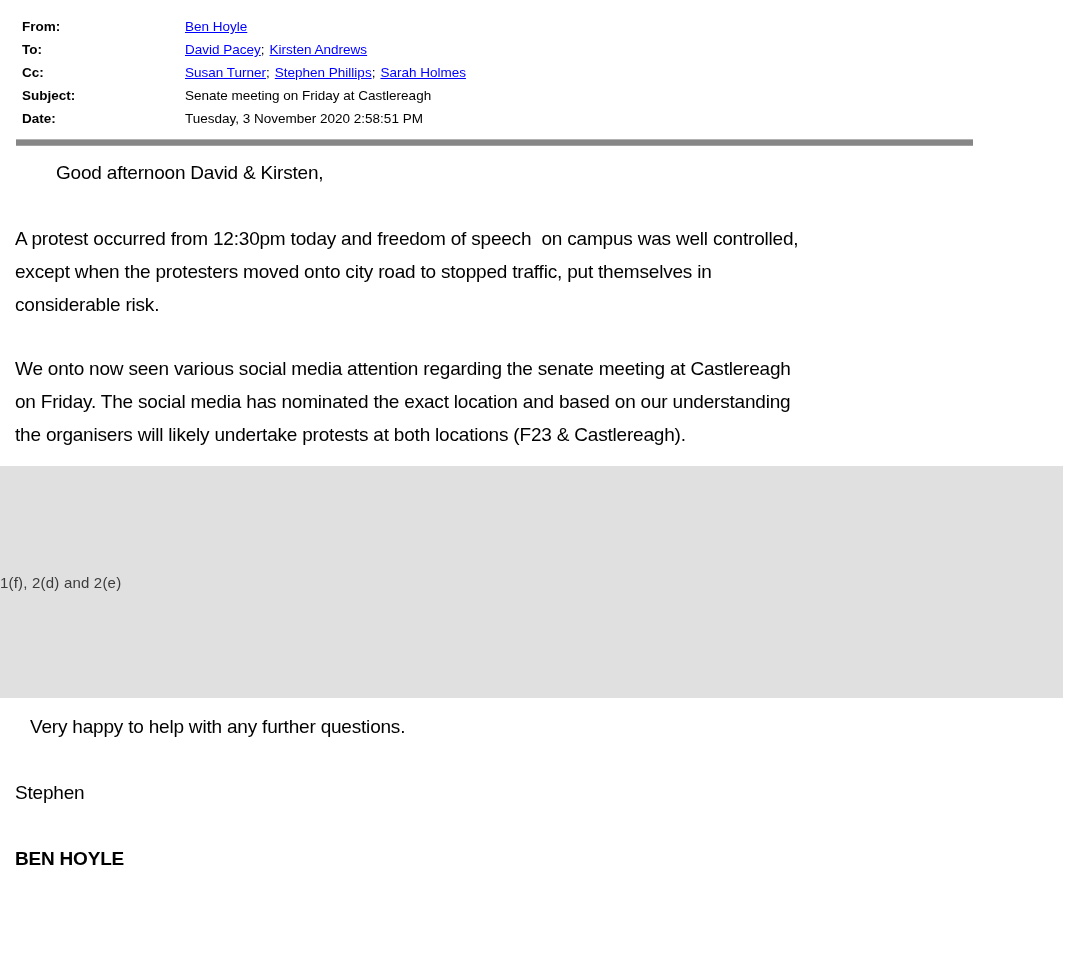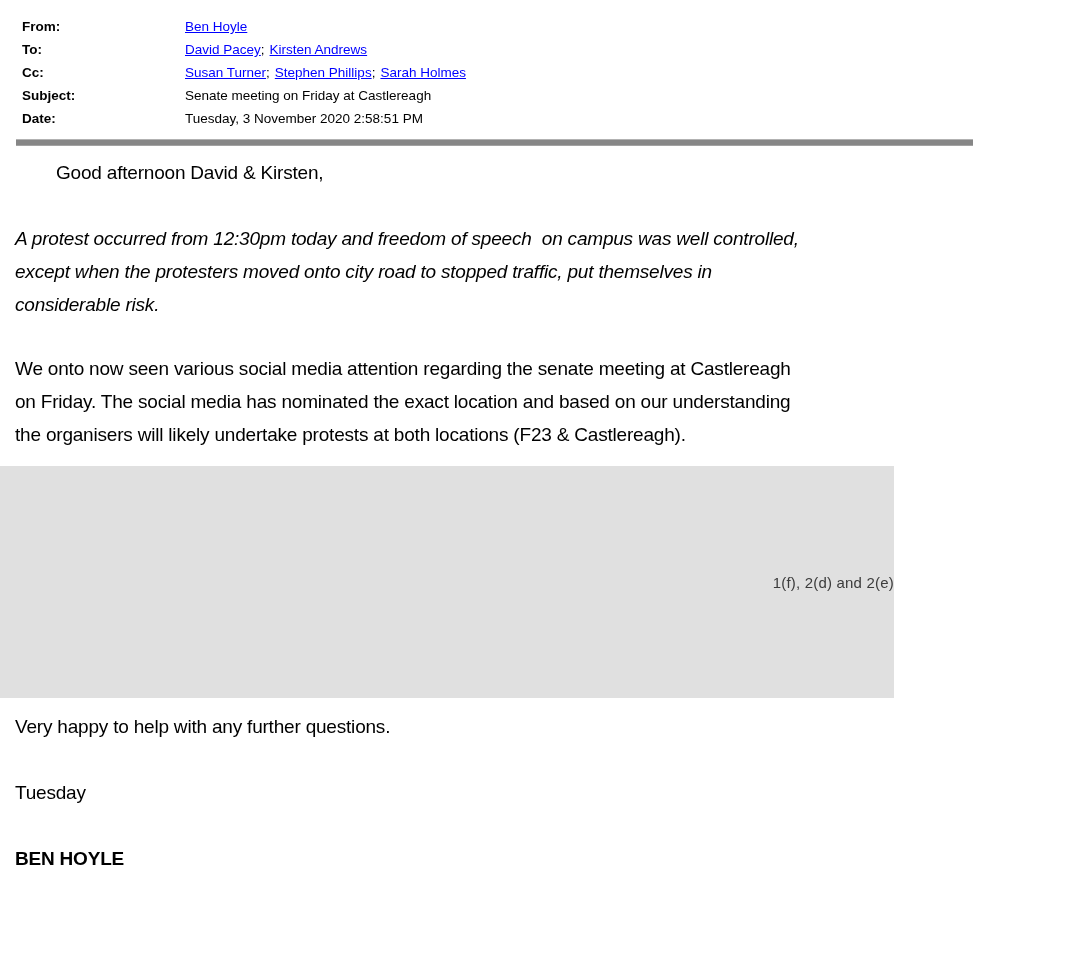--- a/index.html
+++ b/index.html
@@ -35,38 +35,38 @@
     height: 5px;
     background: #868686;
     border-top: 1px solid #b2b2b2;
     border-bottom: 1px solid #a2a2a2;
   }
 
   
   .btext { font-size: 19px; line-height: 33px; color: #000000; letter-spacing: -0.2px; }
   .bline { white-space: pre; }
   .greeting  { position: absolute; left: 24px; top: 156px; margin-left: 32px; }
-  .para-1    { position: absolute; left: 15px; top: 222px; font-style: italic; }
+  .para-1    { position: absolute; left: 15px; top: 222px; }
   .para-2    { position: absolute; left: 15px; top: 352px; }
-  .closing   { position: absolute; left: 15px; top: 710px; }
+  .closing   { position: absolute; left: 30px; top: 710px; }
   .sign-off  { position: absolute; left: 15px; top: 776px; }
   .sig-name  { position: absolute; left: 15px; top: 842px; font-weight: bold; }
   .sig-title { position: absolute; left: 15px; top: 908px; font-weight: bold; }
 
   
   .redaction {
     position: absolute;
     left: 0;
     top: 466px;
-    width: 894px;
+    width: 1063px;
     height: 232px;
     background: #e0e0e0;
     display: flex;
     align-items: center;
-    justify-content: flex-end;
+    justify-content: flex-start;
   }
   .redaction-label {
     font-size: 15px;
     color: #3c3c3c;
     letter-spacing: 0.2px;
   }
 </style>
 </head>
 <body>
 
@@ -115,21 +115,21 @@
 
   <div class="redaction">
     <span class="redaction-label">1(f), 2(d) and 2(e)</span>
   </div>
 
   <div class="btext closing">
     <div class="bline">Very happy to help with any further questions.</div>
   </div>
 
   <div class="btext sign-off">
-    <div class="bline">Tuesday</div>
+    <div class="bline">Stephen</div>
   </div>
 
   <div class="btext sig-name">
     <div class="bline">BEN HOYLE</div>
   </div>
 
 
 </div>
 
 </body></html>

